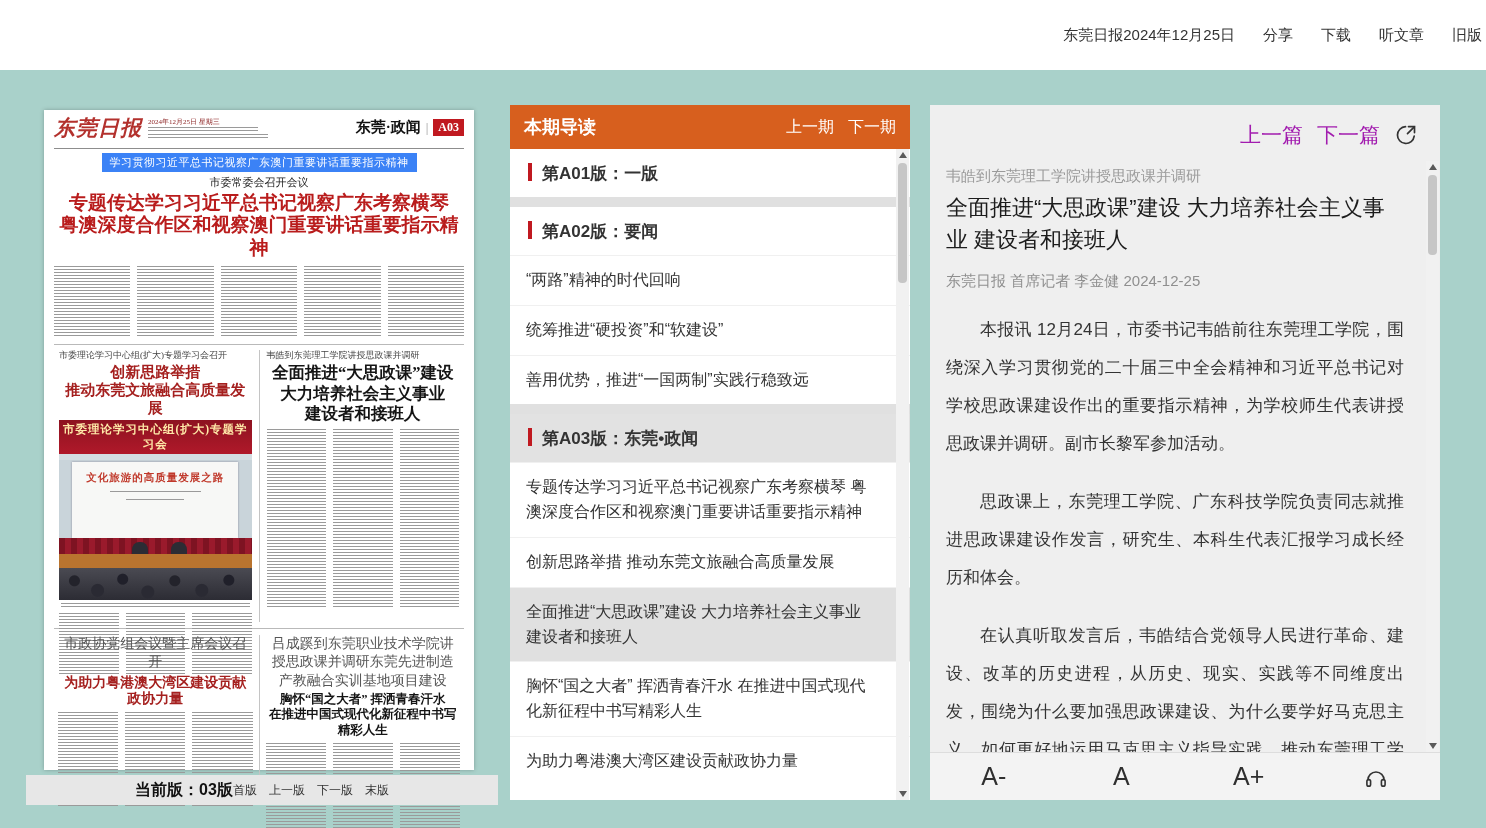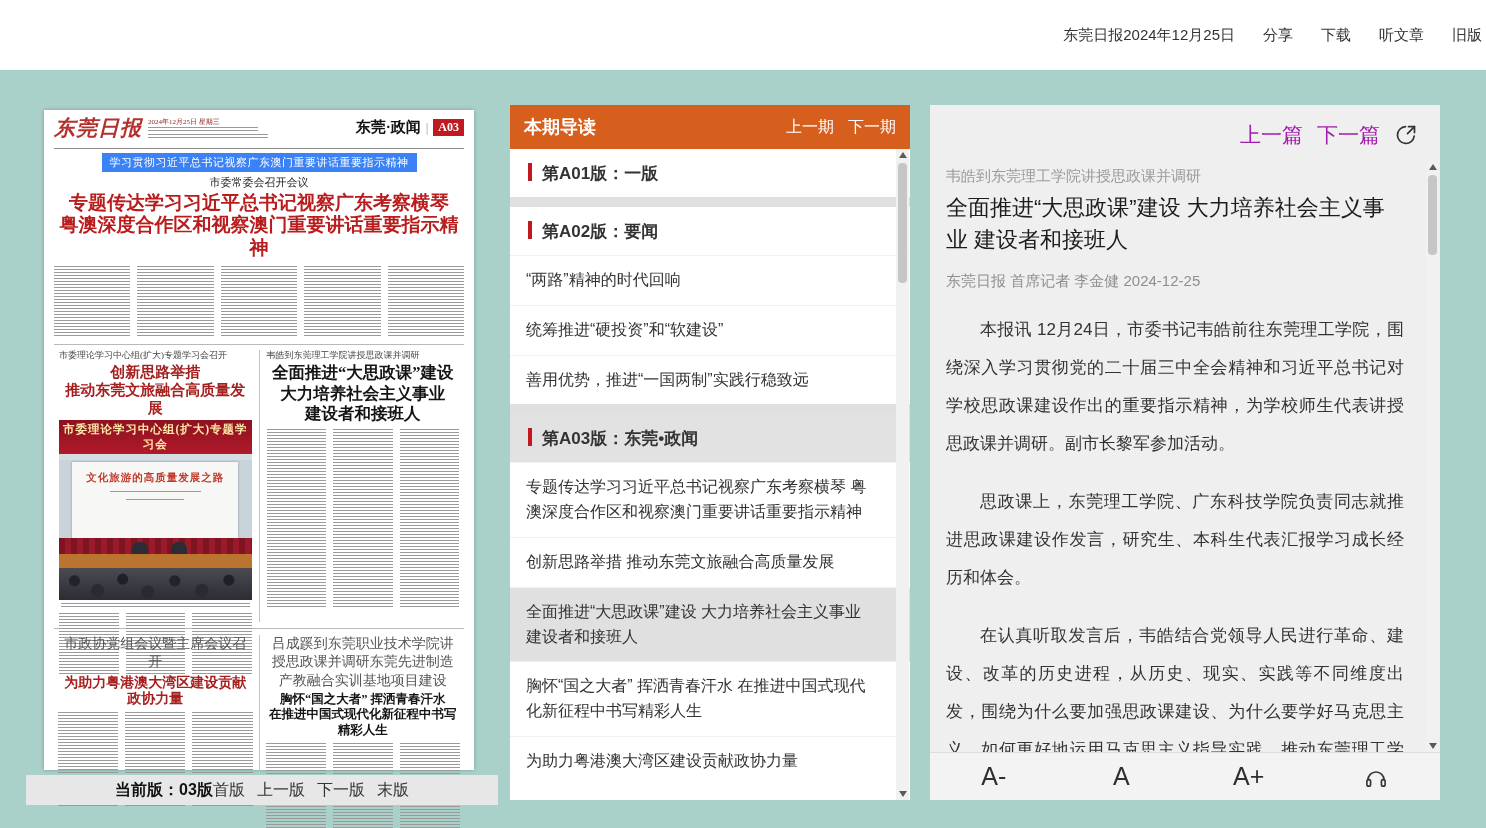--- a/index.html
+++ b/index.html
@@ -68,21 +68,21 @@
   .b-left, .b-right { flex:1; padding:0 4px; }
   .hl-red-sm { text-align:center; color:#a5201f; font-weight:bold; font-size:14px; line-height:1.2; margin:3px 0 4px; }
   .hl-black-sm { text-align:center; color:#141414; font-weight:bold; font-size:12.5px; line-height:1.25; margin:2px 0 4px; }
   .np-kicker-sm { text-align:center; font-size:14px; color:#555; line-height:1.3; }
   .b-body { height:96px; margin-top:4px; }
 
   
   .pagerbar { position:absolute; left:26px; top:775px; width:472px; height:30px; background:#e7e7e7;
               display:flex; align-items:center; justify-content:center; padding:0 10px; }
   .pager-cur { font-weight:bold; font-size:16px; color:#111; }
-  .pager-links { display:flex; gap:12px; font-size:16px; color:#333; }
+  .pager-links { display:flex; gap:12px; font-size:12px; color:#333; }
   .pager-links span { cursor:pointer; }
 
   
   .toc { position:absolute; left:510px; top:105px; width:400px; height:695px; background:#fff; overflow:hidden; }
   .toc-head { height:44px; background:#d75f1e; color:#fff; display:flex; align-items:center;
               justify-content:space-between; padding:0 14px; }
   .toc-title { font-size:18px; font-weight:bold; }
   .toc-nav { display:flex; gap:14px; font-size:16px; }
   .toc-nav span { cursor:pointer; }
   .toc-body { position:absolute; left:0; top:44px; right:0; bottom:0; background:#fff; }

